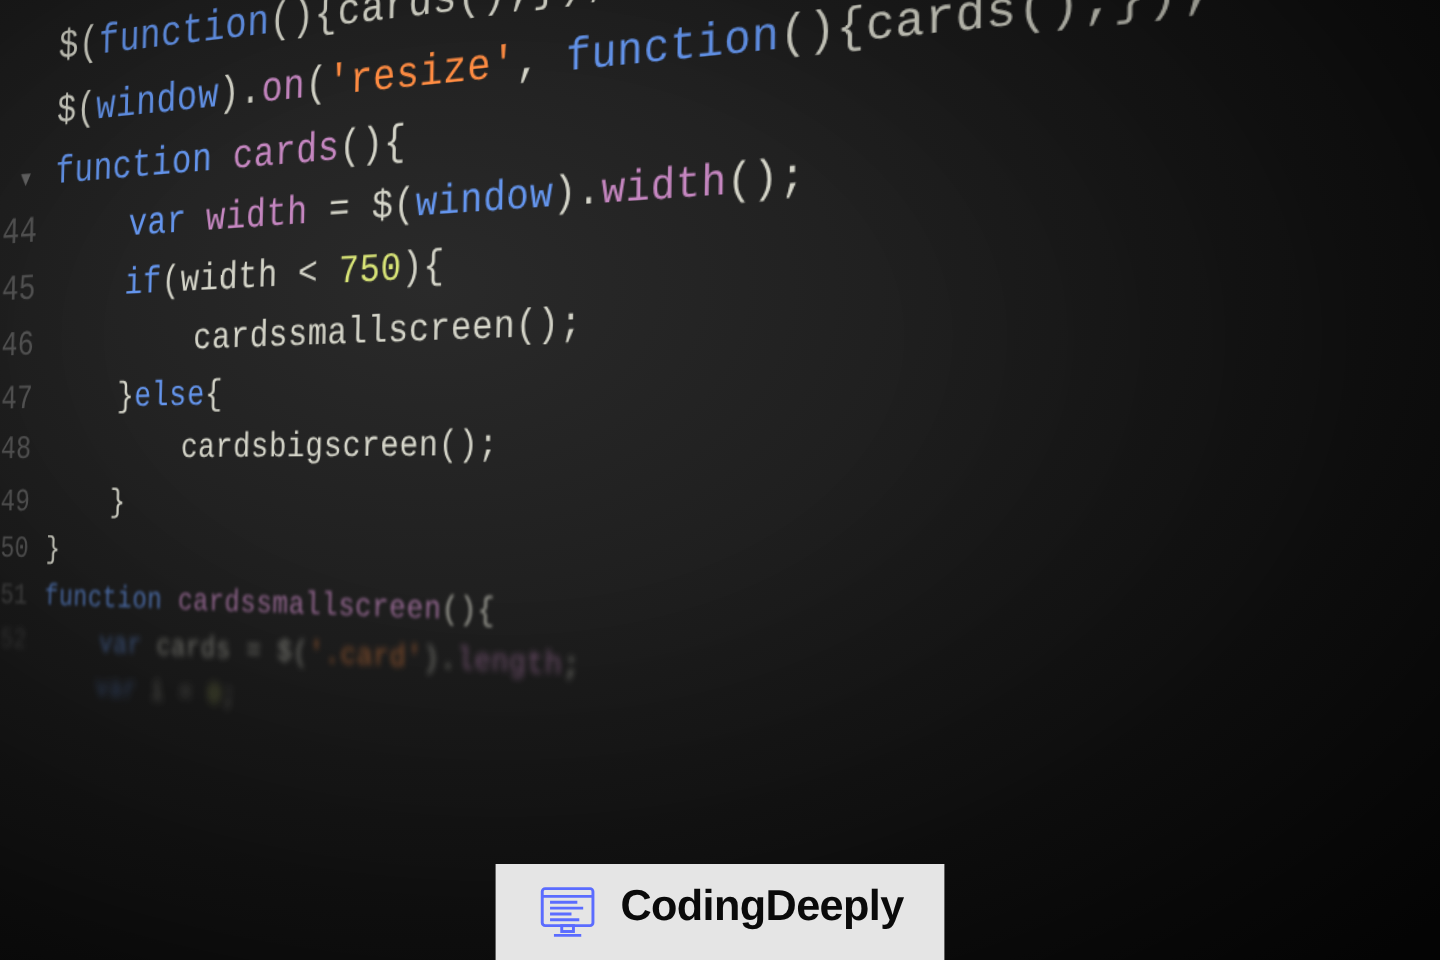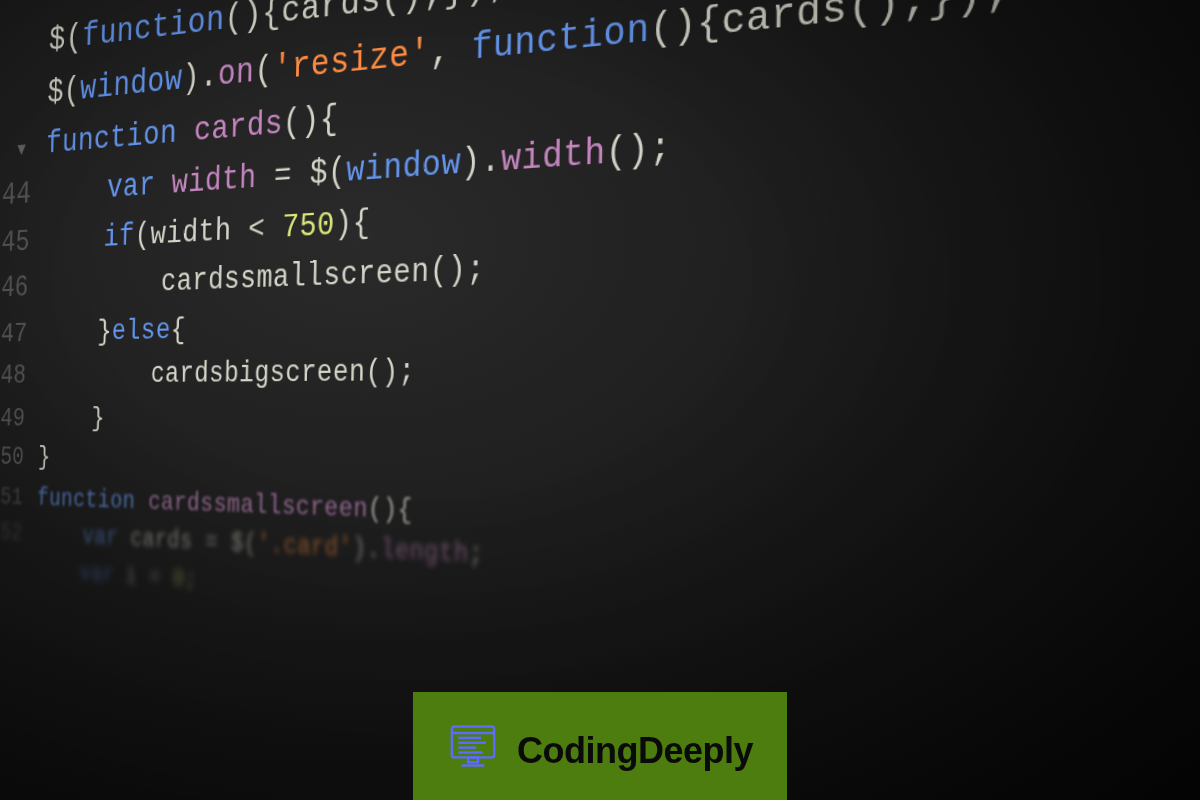--- a/index.html
+++ b/index.html
@@ -68,24 +68,24 @@
     .tk-string { color: #ff8c42; }
     .tk-number { color: #d9e577; }
     .tk-punct { color: #d4d4c8; }
     .tk-method { color: #c586c0; }
 
     .watermark {
       position: absolute;
       bottom: 0;
       left: 50%;
       transform: translateX(-50%);
-      background: #4d7c0f;
-      padding: 28px 34px;
+      background: #e5e5e5;
+      padding: 14px 34px;
       display: flex;
-      align-items: flex-end;
+      align-items: flex-start;
       gap: 18px;
     }
     .watermark-icon {
       width: 52px;
       height: 52px;
       color: #5b6cff;
     }
     .watermark-text {
       font-family: -apple-system, BlinkMacSystemFont, 'Segoe UI', Arial, sans-serif;
       font-weight: 800;

